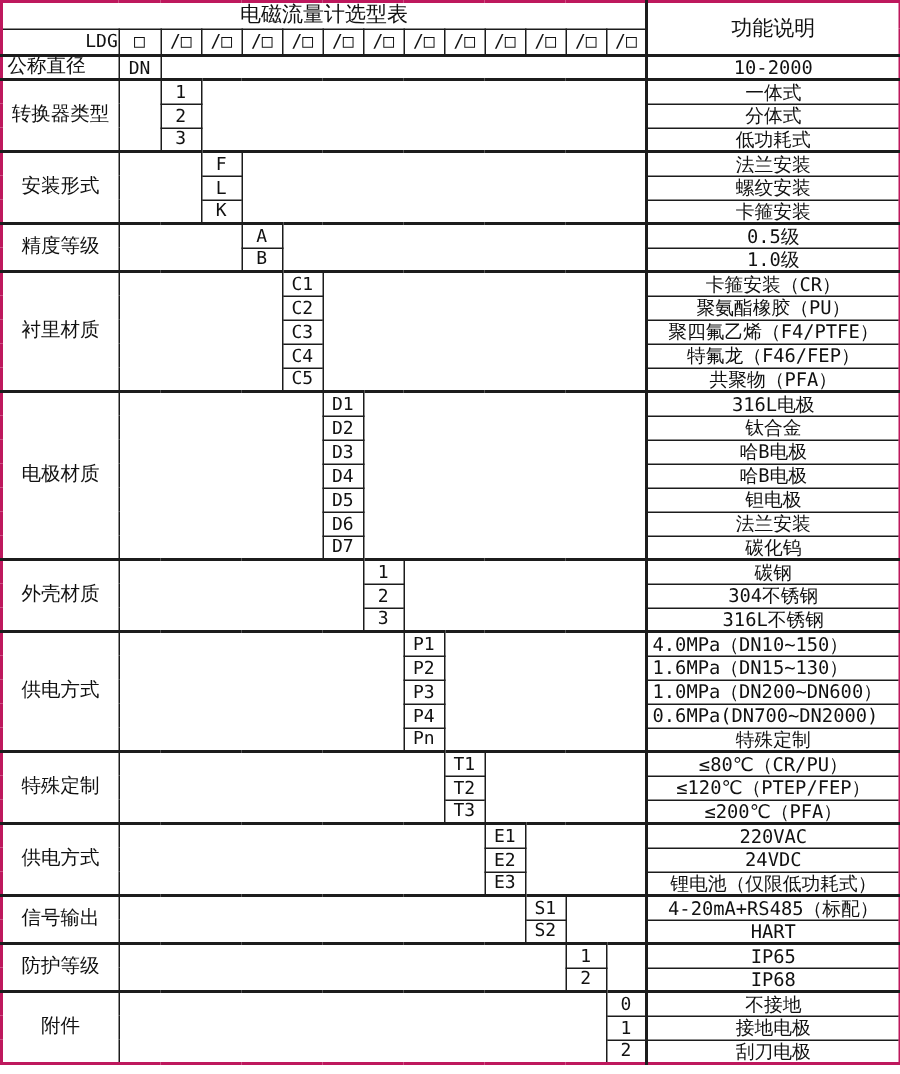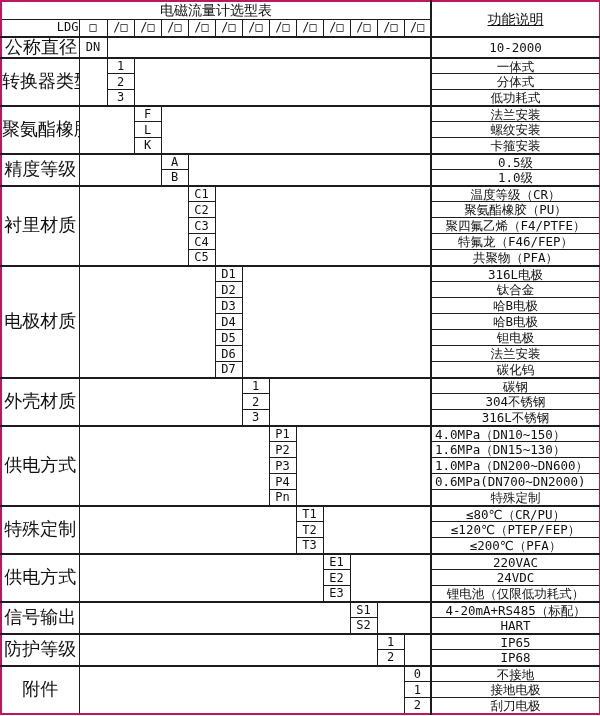--- a/index.html
+++ b/index.html
@@ -21,25 +21,25 @@
     border:1px solid #1c1c1c;
     padding:0;margin:0;
     text-align:center;vertical-align:middle;
     font-size:13px;line-height:1.05;
     white-space:nowrap;overflow:hidden;
   }
   tr{height:16px;}
   tr.title-row,tr.model-row{height:18px;}
   tr.gs > td{border-top:2px solid #1c1c1c;}
   td.title{font-size:14px;}
-  td.funchdr{font-size:14px;text-decoration:underline;}
+  td.funchdr{font-size:14px;}
   td.func-left{border-left:2px solid #1c1c1c;}
   td.prefix{text-align:right;padding-left:9px;font-size:12px;}
   td.code{font-size:12px;}
-  td.glabel{font-size:18px;}
+  td.glabel{font-size:13px;}
   td.desc{font-size:12.5px;margin-top:17px;}
   .al-left{text-align:left;padding-left:3px;}
 </style>
 </head>
 <body>
 
 <table class="sel">
   <colgroup>
     <col class="c-label">
     <col class="c-slot0">
@@ -95,21 +95,21 @@
       </tr>
       <tr>
         <td class="code">2</td>
         <td class="desc func-left">分体式</td>
       </tr>
       <tr>
         <td class="code">3</td>
         <td class="desc func-left">低功耗式</td>
       </tr>
       <tr class="gs">
-        <td class="glabel" rowspan="3">聚氨酯橡胶</td>
+        <td class="glabel" rowspan="3">安装形式</td>
         <td rowspan="3" colspan="2"></td>
         <td class="code">F</td>
         <td rowspan="3" colspan="10"></td>
         <td class="desc func-left">法兰安装</td>
       </tr>
       <tr>
         <td class="code">L</td>
         <td class="desc func-left">螺纹安装</td>
       </tr>
       <tr>
@@ -125,21 +125,21 @@
       </tr>
       <tr>
         <td class="code">B</td>
         <td class="desc func-left">1.0级</td>
       </tr>
       <tr class="gs">
         <td class="glabel" rowspan="5">衬里材质</td>
         <td rowspan="5" colspan="4"></td>
         <td class="code">C1</td>
         <td rowspan="5" colspan="8"></td>
-        <td class="desc func-left">温度等级（CR）</td>
+        <td class="desc func-left">卡箍安装（CR）</td>
       </tr>
       <tr>
         <td class="code">C2</td>
         <td class="desc func-left">聚氨酯橡胶（PU）</td>
       </tr>
       <tr>
         <td class="code">C3</td>
         <td class="desc func-left">聚四氟乙烯（F4/PTFE）</td>
       </tr>
       <tr>

